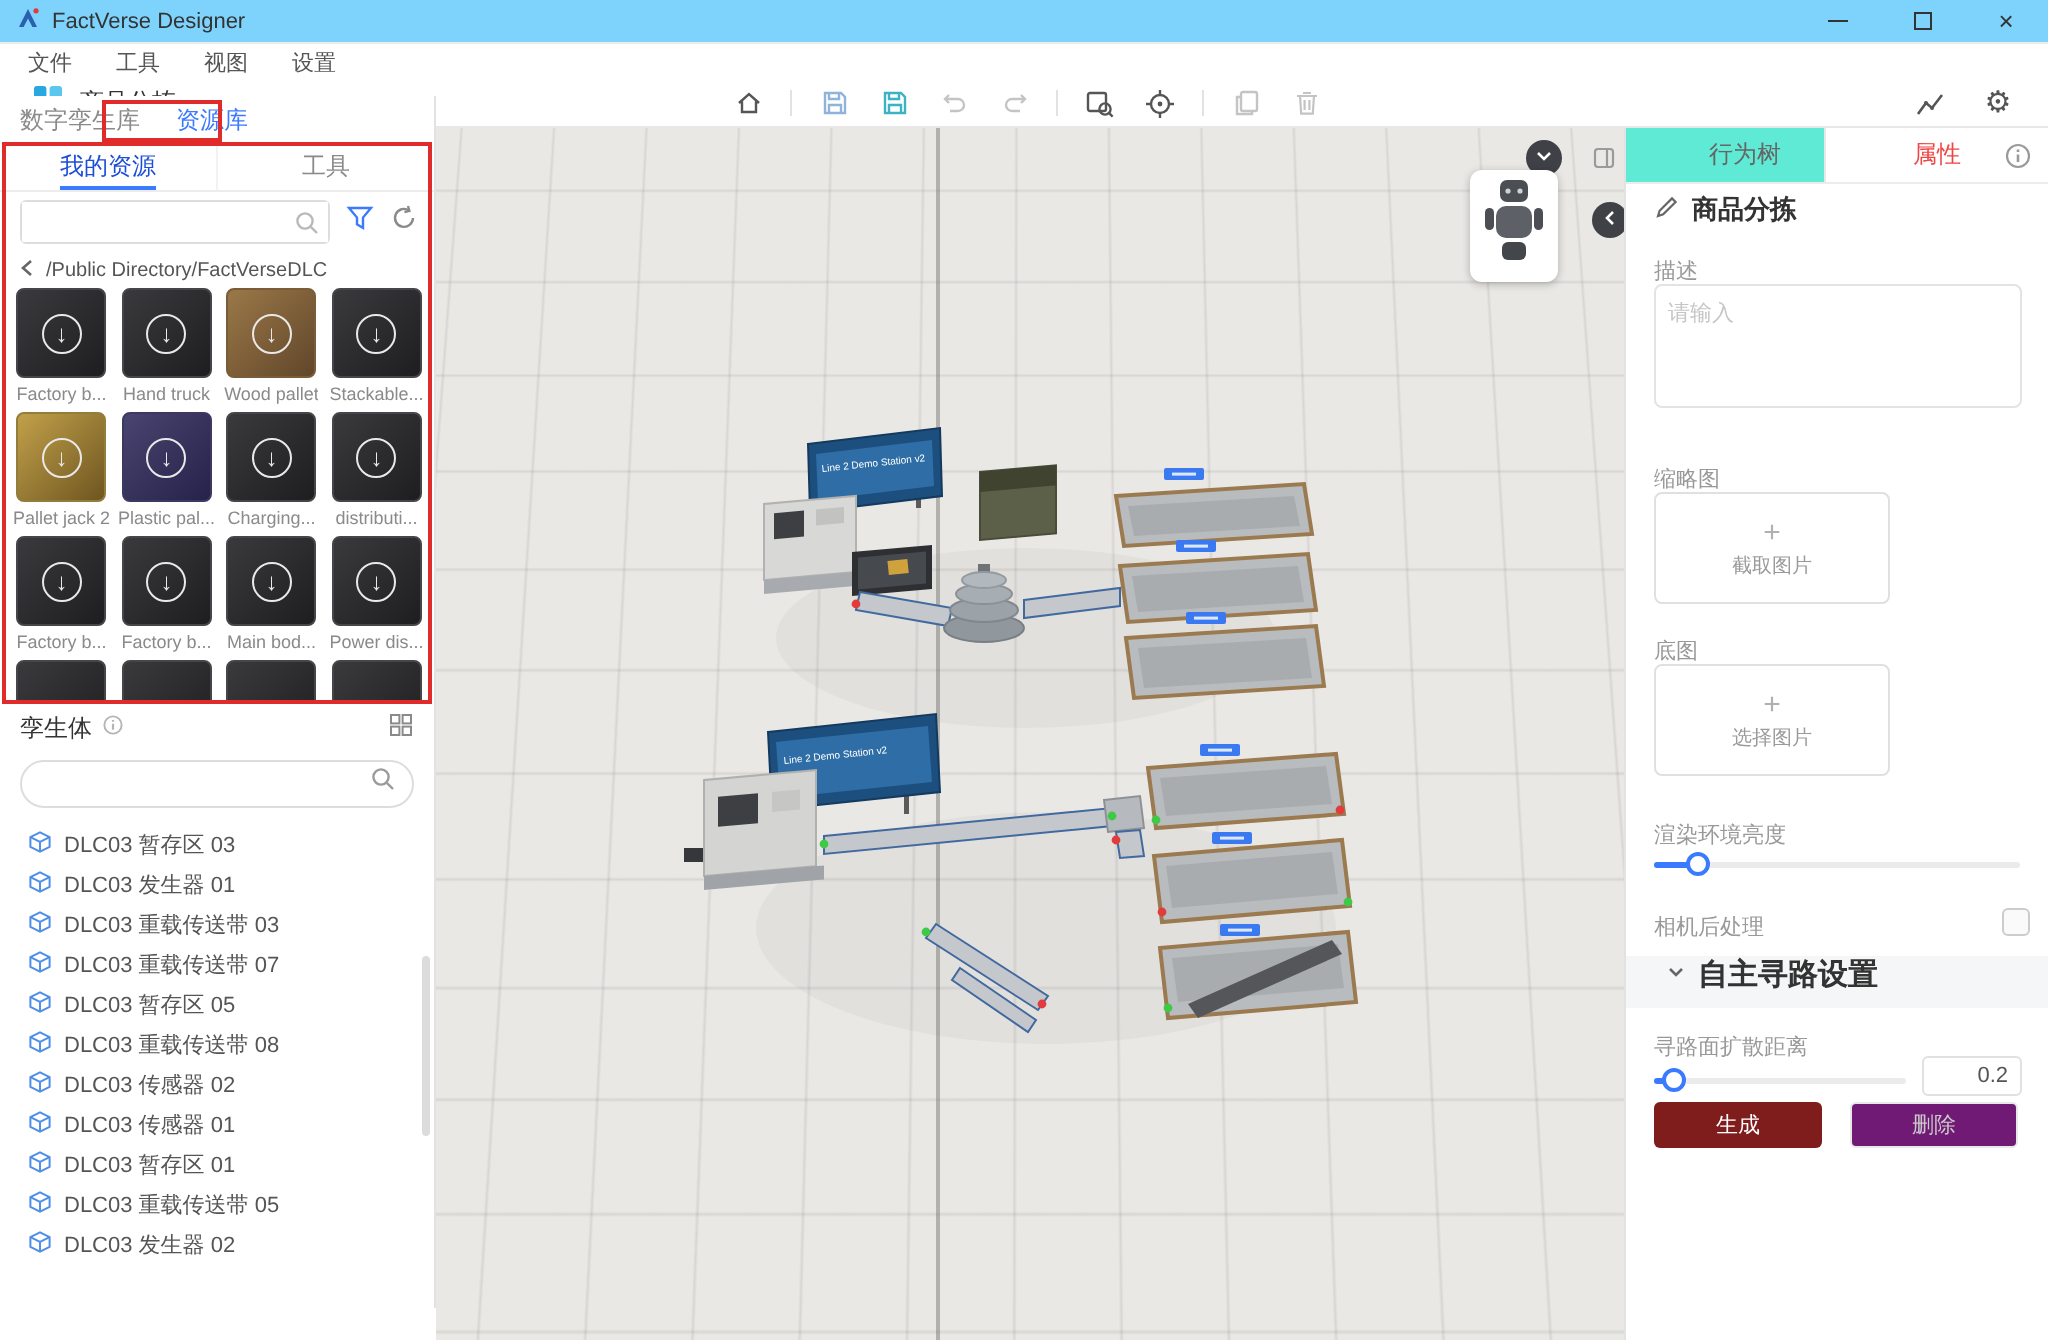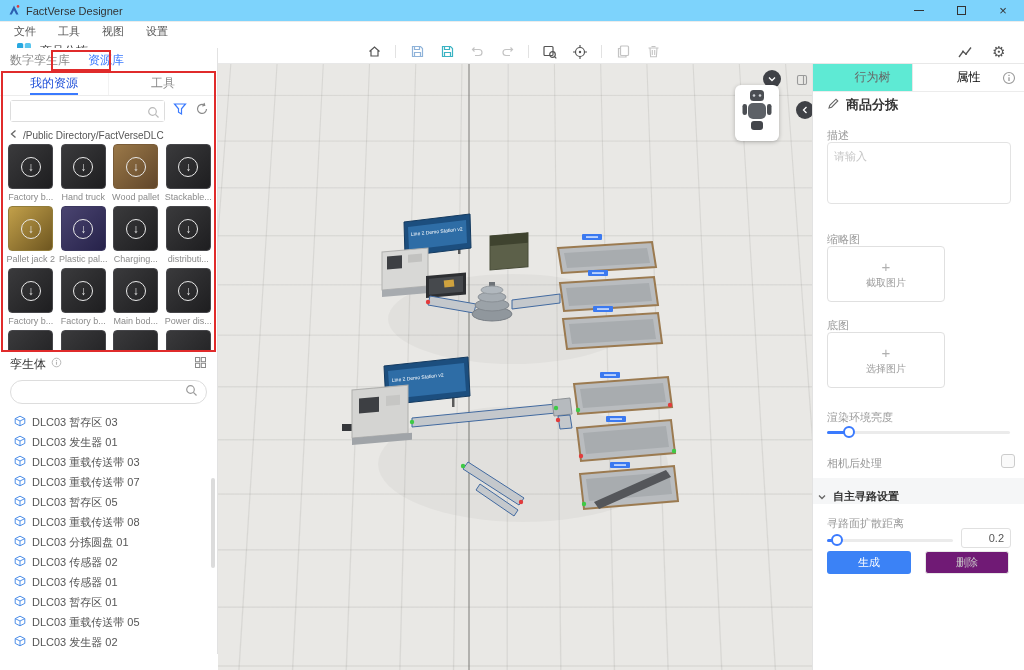--- a/index.html
+++ b/index.html
@@ -101,21 +101,21 @@
     justify-content:center; z-index:5; }
   .vp-prev { position:absolute; top:37px; left:578px; width:18px; height:18px; border-radius:50%;
     background:#3f4146; display:flex; align-items:center; justify-content:center; z-index:5; }
 
   
   .right-panel { position:absolute; left:812px; top:64px; width:212px; height:606px;
     background:#fff; border-left:1px solid #e2e2e2; }
   .rp-tabs { height:28px; display:flex; border-bottom:1px solid #ececec; position:relative; }
   .rp-tab { display:flex; align-items:center; justify-content:center; font-size:12px; }
   .rp-tab.inactive { flex:0 0 100px; background:#5eead4; color:#666; border-right:1px solid #e8e8e8;padding-left:20px; }
-  .rp-tab.active { flex:1; background:#fff; color:#000000; }
+  .rp-tab.active { flex:1; background:#fff; color:#ef4444; }
   .rp-info { position:absolute; right:8px; top:7px; }
   .rp-title { position:absolute; top:32px; left:14px; display:flex; gap:6px; align-items:center;
     font-size:13px; font-weight:bold; color:#333; }
   .rp-label { position:absolute; left:14px; font-size:11px; color:#999; }
   .rp-desc { position:absolute; top:78px; left:14px; width:184px; height:62px;
     border:1px solid #e3e3e3; border-radius:4px; font-size:11px; padding:6px; resize:none;
     color:#333; outline:none; font-family:inherit; }
   .rp-desc::placeholder { color:#c6c6c6; }
   .upload-box { position:absolute; left:14px; width:118px; height:56px; border:1px solid #e0e0e0;
     border-radius:4px; display:flex; flex-direction:column; align-items:center; justify-content:center;
@@ -123,27 +123,27 @@
   .upload-box .plus { font-size:15px; color:#b0b0b0; line-height:1; }
   .upload-box .act { font-size:10px; }
   .slider { position:absolute; height:12px; }
   .slider-track { position:absolute; top:5px; left:0; right:0; height:3px; background:#ebebeb; border-radius:2px; }
   .slider-fill { position:absolute; top:5px; left:0; height:3px; background:#3a7afe; border-radius:2px; }
   .slider-thumb { position:absolute; top:0; width:12px; height:12px; border-radius:50%;
     background:#fff; border:2px solid #3a7afe; }
   .rp-checkbox { position:absolute; left:188px; top:390px; width:14px; height:14px;
     border:1px solid #ccc; border-radius:3px; background:#fafafa; }
   .rp-section { position:absolute; top:414px; left:0; right:0; height:26px; background:#f5f6f7;
-    display:flex; align-items:flex-end; gap:6px; padding-left:4px; font-size:11px; font-weight:bold; color:#333; }
+    display:flex; align-items:flex-start; gap:6px; padding-left:20px; font-size:15px; font-weight:bold; color:#333; }
   .distance-input { position:absolute; left:148px; top:464px; width:50px; height:20px;
     border:1px solid #e0e0e0; border-radius:3px; font-size:11px; color:#555; text-align:right;
     padding:0 6px; outline:none; }
   .btn { position:absolute; top:487px; width:84px; height:23px; font-size:11px; border-radius:3px;
     display:flex; align-items:center; justify-content:center; }
-  .btn-generate { left:14px; background:#3b82f6; color:#fff; border:none; }
+  .btn-generate { left:14px; background:#7f1d1d; color:#fff; border:none; }
   .btn-delete { left:112px; background:#701a75; color:#c9c9c9; border:1px solid #e8e8e8; }
 </style>
 </head>
 <body>
 
 <div id="app">
 
   <div class="titlebar">
     <span>
       <svg width="12" height="12" viewBox="0 0 12 12">
@@ -432,26 +432,20 @@
           <span><svg width="12" height="12" viewBox="0 0 12 12">
               <use href="#cube-sym"></use>
             </svg></span>
           <span>DLC03 暂存区 05</span>
         </div>
       <div class="twin-item">
           <span><svg width="12" height="12" viewBox="0 0 12 12">
               <use href="#cube-sym"></use>
             </svg></span>
           <span>DLC03 重载传送带 08</span>
-        </div>
-      <div class="twin-item">
-          <span><svg width="12" height="12" viewBox="0 0 12 12">
-              <use href="#cube-sym"></use>
-            </svg></span>
-          <span>DLC03 分拣圆盘 01</span>
         </div>
       <div class="twin-item">
           <span><svg width="12" height="12" viewBox="0 0 12 12">
               <use href="#cube-sym"></use>
             </svg></span>
           <span>DLC03 传感器 02</span>
         </div>
       <div class="twin-item">
           <span><svg width="12" height="12" viewBox="0 0 12 12">
               <use href="#cube-sym"></use>

